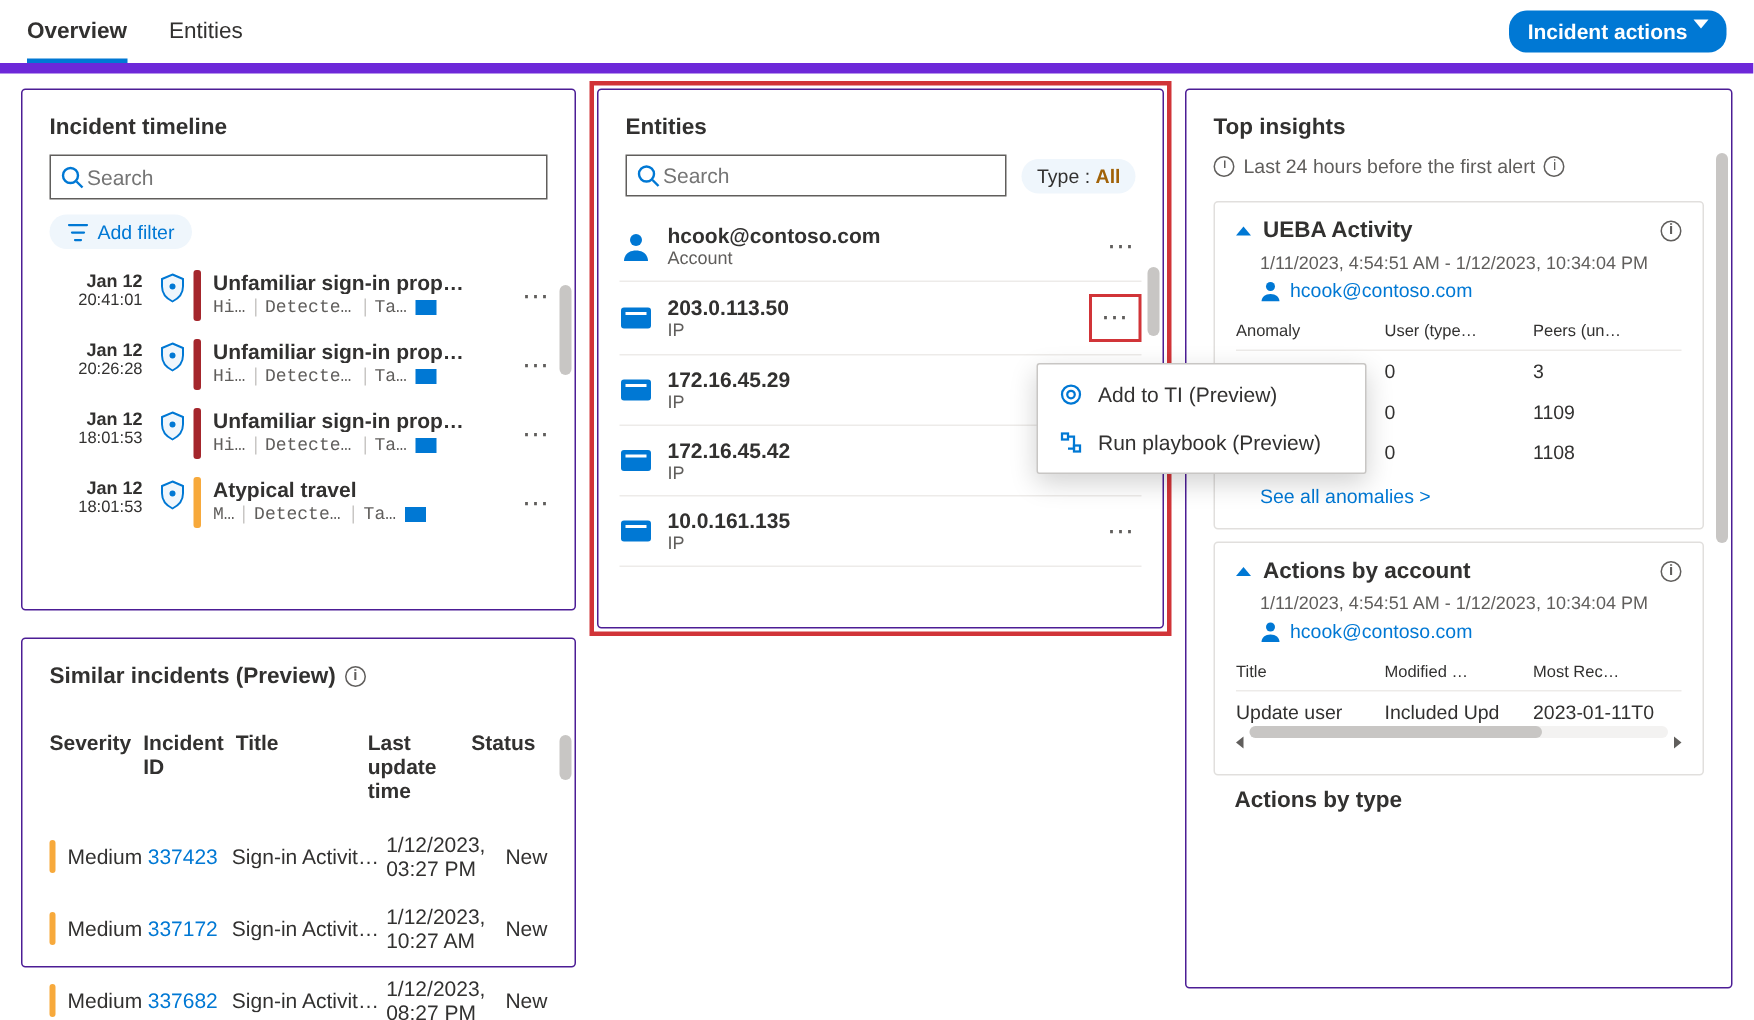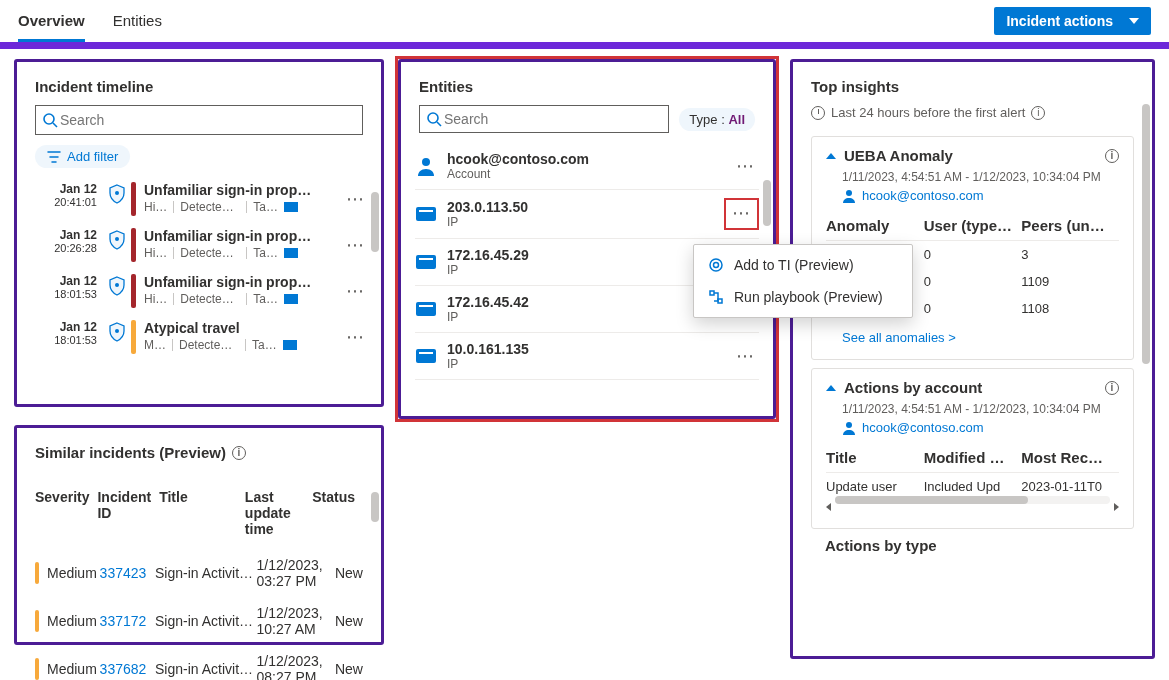--- a/index.html
+++ b/index.html
@@ -31,43 +31,43 @@
   .tab.active {
     font-weight: 600;
     border-bottom-color: #0078d4;
     color: #323130;
   }
   .actions-btn {
     margin-left: auto;
     background: #0078d4;
     color: #fff;
     border: none;
-    border-radius: 2px;
+    border-radius: 12px;
     padding: 6px 12px;
     font-size: 14px;
     font-weight: 600;
     display: flex;
-    align-items: center;
-    gap: 16px;
+    align-items: flex-start;
+    gap: 4px;
     cursor: pointer;
     margin-bottom: 6px;
   }
   .chev-down {
     width: 10px; height: 6px;
     border-left: 5px solid transparent;
     border-right: 5px solid transparent;
     border-top: 6px solid #fff;
   }
   .columns {
     display: flex;
     gap: 14px;
     padding: 10px 14px 0 14px;
   }
   .card {
-    border: 3px solid #4c1d95;
+    border: 1px solid #4c1d95;
     border-radius: 3px;
     background: #fff;
   }
   .card-title {
     font-size: 15px;
     font-weight: 600;
     padding: 16px 18px 10px 18px;
   }
   
   .col-left { width: 370px; display:flex; flex-direction:column; gap:14px; }
@@ -127,21 +127,21 @@
     border-radius: 2px;
     margin-right: 8px;
   }
   .sev-high { background:#a4262c; }
   .sev-med { background:#f7a93b; }
   .tl-body { flex:1; min-width:0; }
   .tl-title {
     font-weight:600; font-size:14px;
     white-space:nowrap; overflow:hidden; text-overflow:ellipsis;
   }
-  .tl-meta { display:flex; align-items:center; gap:6px; font-size:12px; color:#605e5c; margin-top:2px;}
+  .tl-meta { display:flex; align-items:center; gap:6px; font-size:12px; color:#605e5c; margin-top:2px;font-family:Liberation Mono, monospace;}
   .tl-meta span { white-space:nowrap; overflow:hidden; text-overflow:ellipsis; max-width:60px;}
   .divider-v { width:1px; height:12px; background:#c8c6c4;}
   .blue-box { width:14px; height:10px; background:#0078d4;}
   .more-dots {
     padding: 6px 4px;
     cursor: pointer;
     color:#605e5c;
     font-size:18px;
     letter-spacing:1px;
   }
@@ -171,21 +171,21 @@
     padding:4px 6px;
   }
   .ent-search input { border:none; outline:none; font-size:14px; flex:1; }
   .type-pill {
     background:#eff6fc;
     border-radius:14px;
     padding:4px 10px;
     font-size:13px;
     color:#323130;
   }
-  .type-pill b { color:#701a75; }
+  .type-pill b { color:#a16207; }
   .ent-list { padding: 0 14px; }
   .ent-row {
     display:flex; align-items:center;
     padding:8px 0;
     border-bottom:1px solid #edebe9;
     gap:10px;
   }
   .ent-icon {
     width:22px; height:22px; flex:0 0 22px;
     display:flex; align-items:center; justify-content:center;
@@ -261,21 +261,21 @@
   .ib-info {
     margin-left:auto;
   }
   .ib-date { font-size:12px; color:#605e5c; margin:6px 0 4px 16px;}
   .ib-user {
     display:flex; align-items:center; gap:6px;
     color:#0078d4; font-size:13px; margin-left:16px;
   }
   .ib-table { margin-top:8px; }
   .ib-th {
-    display:flex; font-weight:700; font-size:15px;
+    display:flex; font-weight:400; font-size:11px;
     border-bottom:1px solid #edebe9; padding:6px 0;
   }
   .ib-th > div, .ib-tr > div { flex:1; white-space:nowrap; overflow:hidden; text-overflow:ellipsis; padding-right:6px;}
   .ib-tr { display:flex; font-size:13px; padding:6px 0; }
   .see-all { color:#0078d4; font-size:13px; margin:8px 0 0 16px; cursor:pointer;}
   
   .sim-card { margin-top:4px; height:220px; position:relative;}
   .sim-title { display:flex; align-items:center; gap:6px; }
   .sim-table { padding:6px 18px 0 18px; }
   .sim-th {
@@ -580,21 +580,21 @@
       <div class="card-title">Top insights</div>
       <div class="insights-sub">
         <span class="clock-icon"></span>
         <span>Last 24 hours before the first alert</span>
         <span class="info-circ">i</span>
       </div>
 
       <div class="insight-block">
         <div class="ib-head">
           <span class="chev-up"></span>
-          <span>UEBA Anomaly</span>
+          <span>UEBA Activity</span>
           <span class="info-circ ib-info">i</span>
         </div>
         <div class="ib-date">1/11/2023, 4:54:51 AM - 1/12/2023, 10:34:04 PM</div>
         <div class="ib-user">
           <svg width="14" height="14" viewBox="0 0 14 14">
               <circle cx="7" cy="4" r="3" fill="#0078d4"></circle>
               <path d="M1 14c0-3 2.5-5 6-5s6 2 6 5" fill="#0078d4"></path>
             </svg>
           <span>hcook@contoso.com</span>
         </div>

